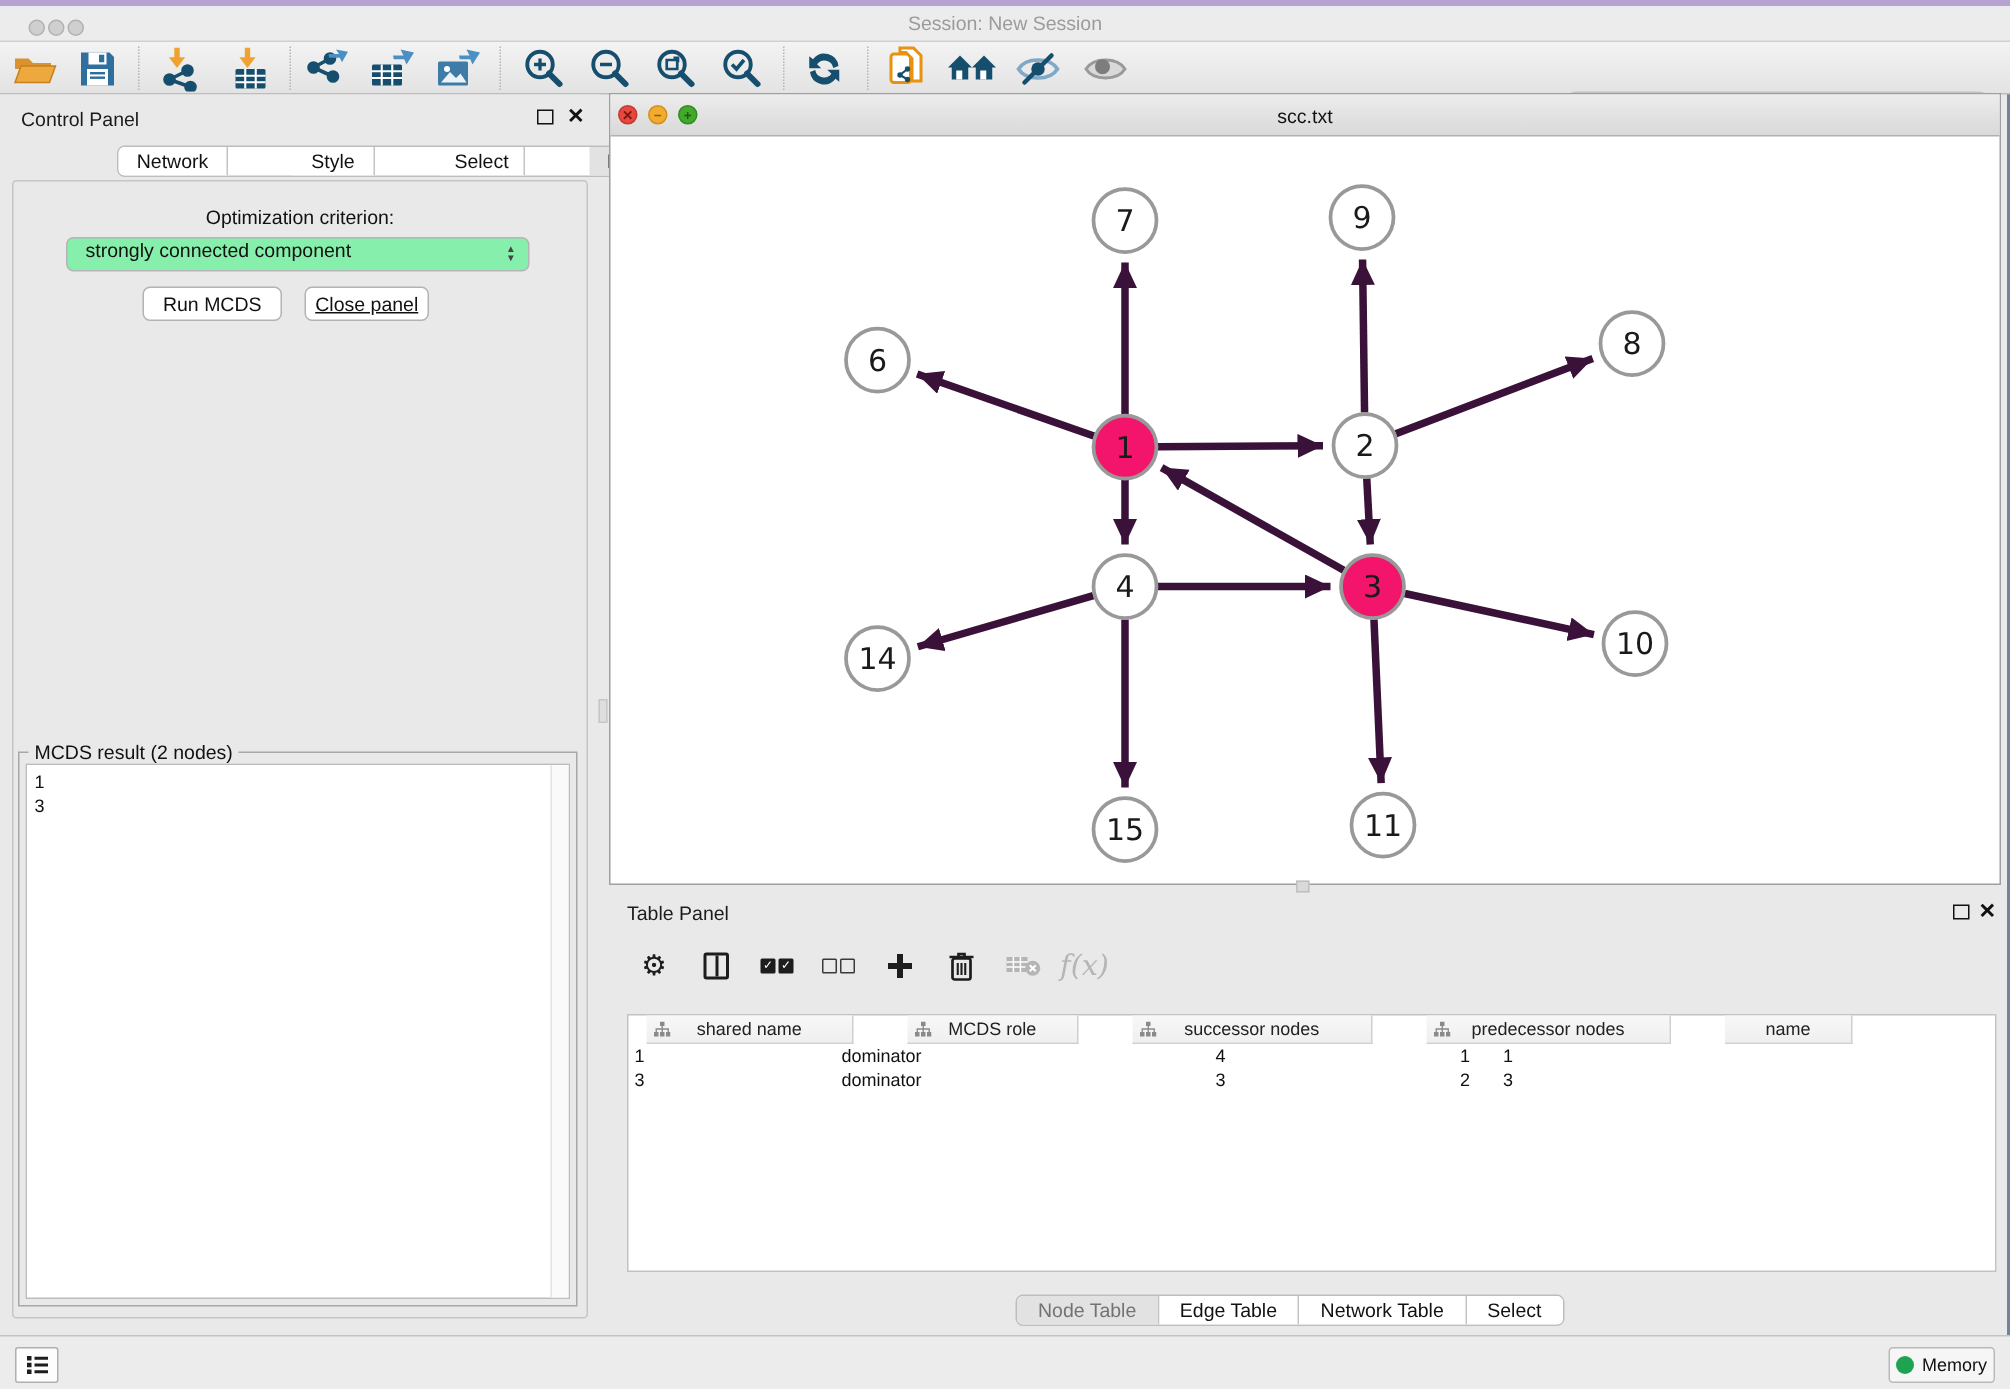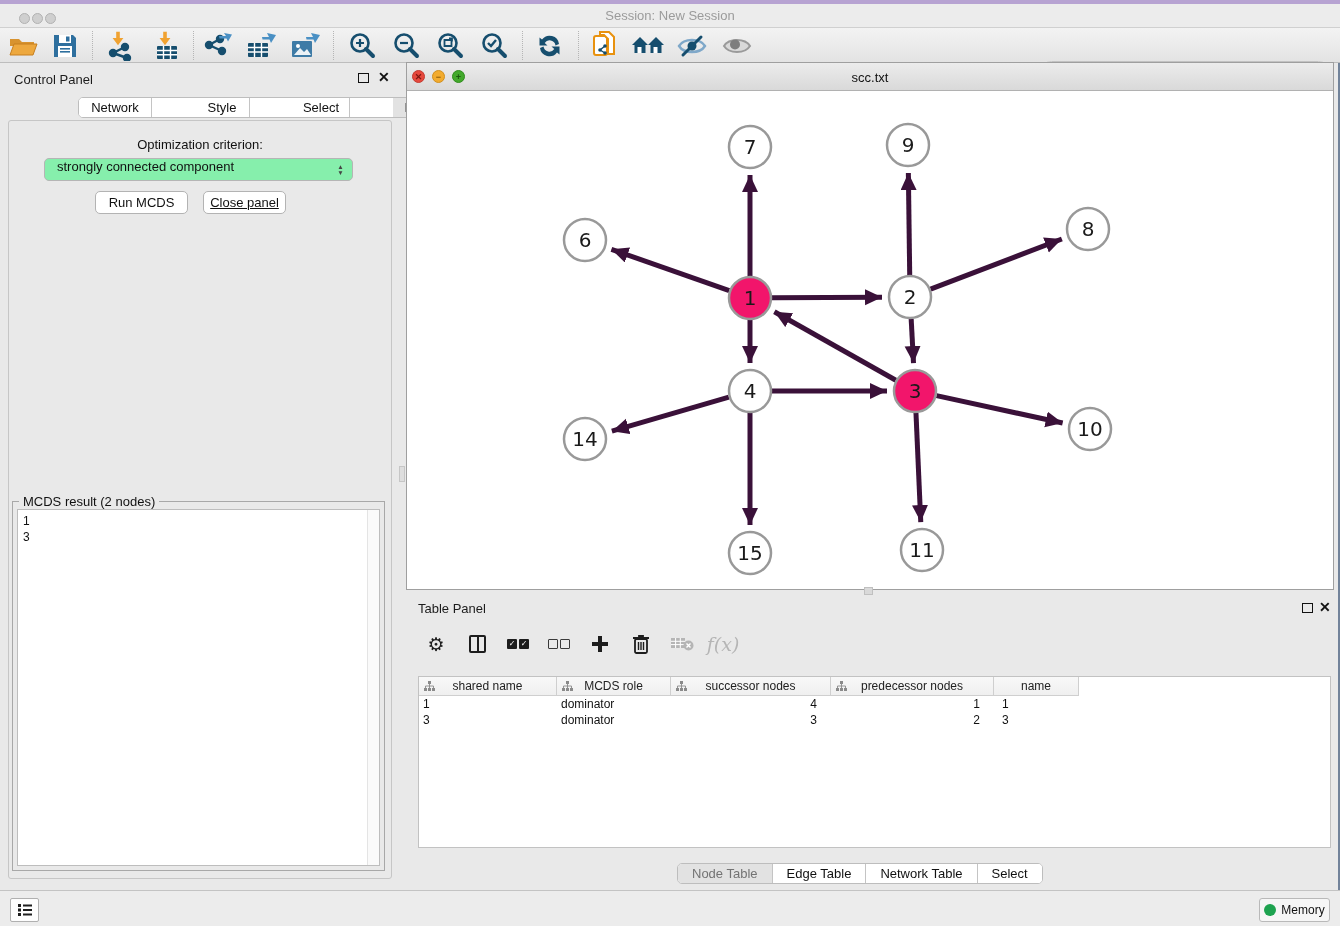--- a/index.html
+++ b/index.html
@@ -73,21 +73,21 @@
   .tp-tool.grayed { color:#b5b5b5; }
   .gear-glyph { font-size:19px; font-family:"DejaVu Sans", sans-serif; }
   .col-icon { width:17px; height:18px; border:2px solid #1d1d1d; border-radius:2px; position:relative; }
   .col-icon:before { content:""; position:absolute; left:6px; top:0; width:2px; height:14px; background:#1d1d1d; }
   .chk-pair { display:flex; gap:2px; }
   .chk { width:10px; height:10px; background:#1d1d1d; color:#fff; font-size:8px; line-height:10px; text-align:center; border-radius:1px; }
   .unchk { width:10px; height:10px; border:1.5px solid #3a3a3a; border-radius:1px; background:transparent; }
   .fx { font-family:"DejaVu Serif", serif; font-style:italic; font-size:19px; color:#b5b5b5; }
 
   .data-table { position:absolute; left:12px; top:80px; width:913px; height:172px; background:#fff; border:1px solid #c2c2c2; }
-  .thead { position:absolute; left:0; top:0; height:19px; display:flex; }
+  .thead { position:absolute; left:12px; top:0; height:19px; display:flex;gap:36px; }
   .th { position:relative; height:19px; background:linear-gradient(#f8f8f8,#efefef); border-right:1px solid #cfcfcf; border-bottom:1px solid #cfcfcf; font-size:12px; color:#222; display:flex; align-items:center; justify-content:center; }
   .th .tree-ic { position:absolute; left:5px; top:4px; }
   .tbody { position:absolute; left:0; top:19px; width:100%; }
   .tr { display:flex; height:16px; }
   .td { font-size:12px; color:#111; line-height:16px; padding:0 4px; overflow:hidden; white-space:nowrap; }
   .td.right { text-align:right; padding-right:14px; }
   .td.left2 { padding-left:8px; }
 
   .tp-tabs { left:271px; top:267px; }
   .tp-tabs .seg-tab { padding:0 14px; }

